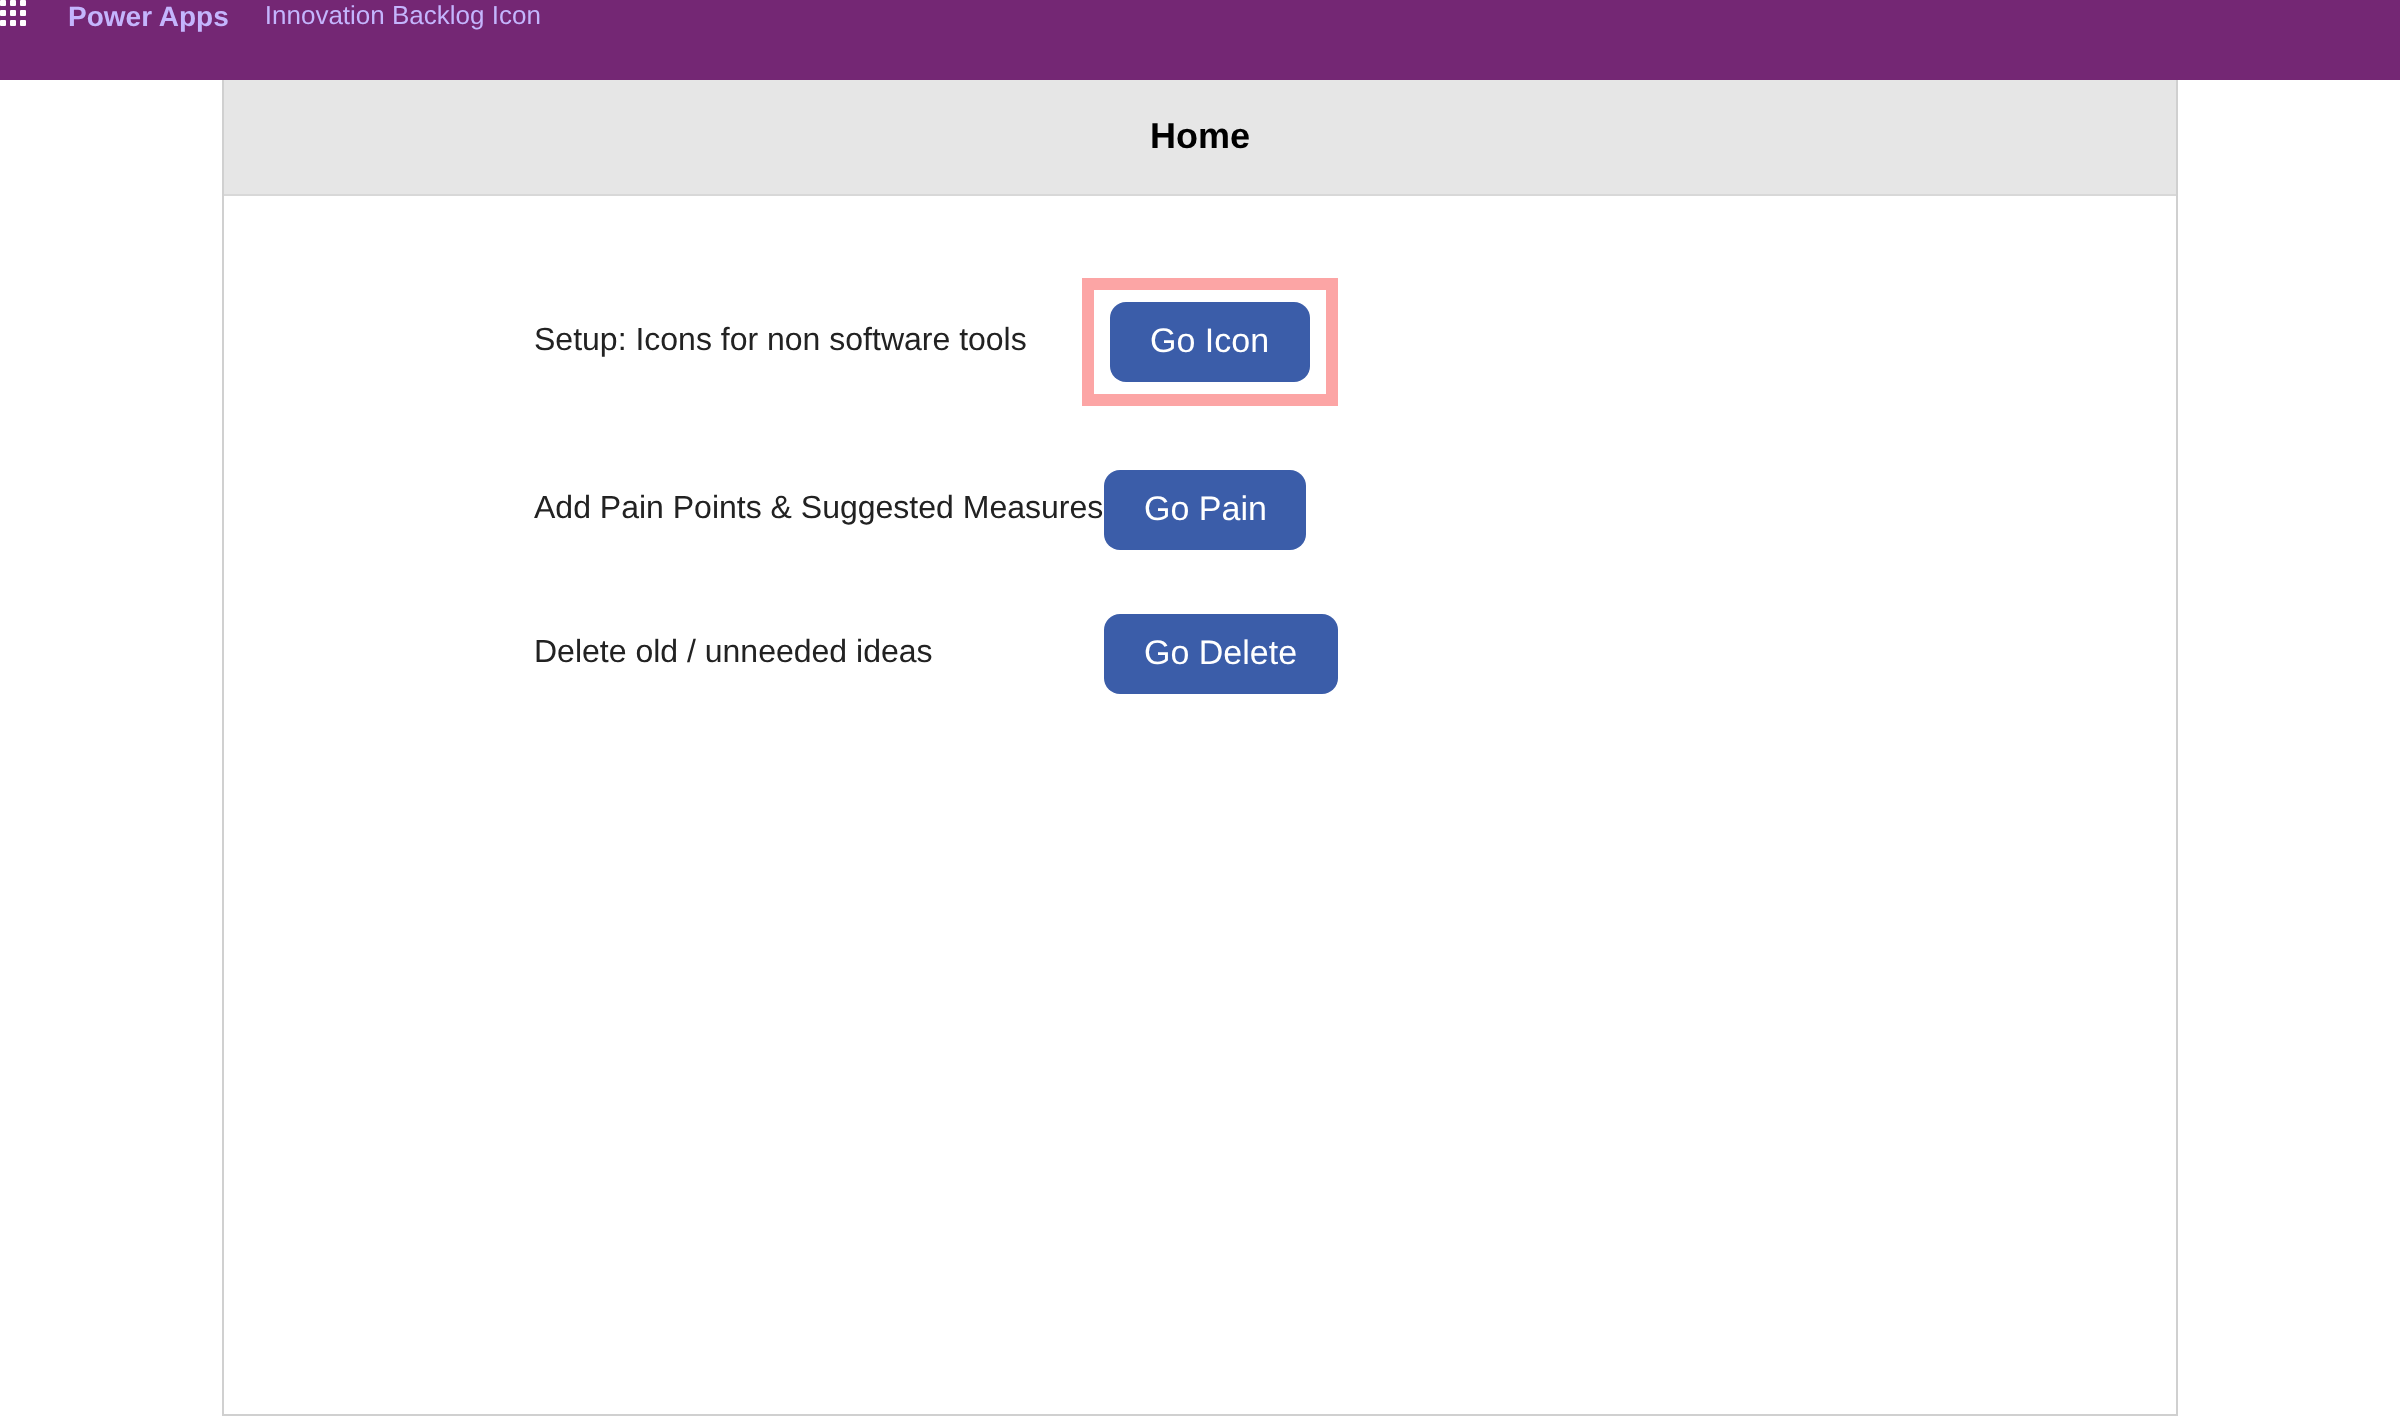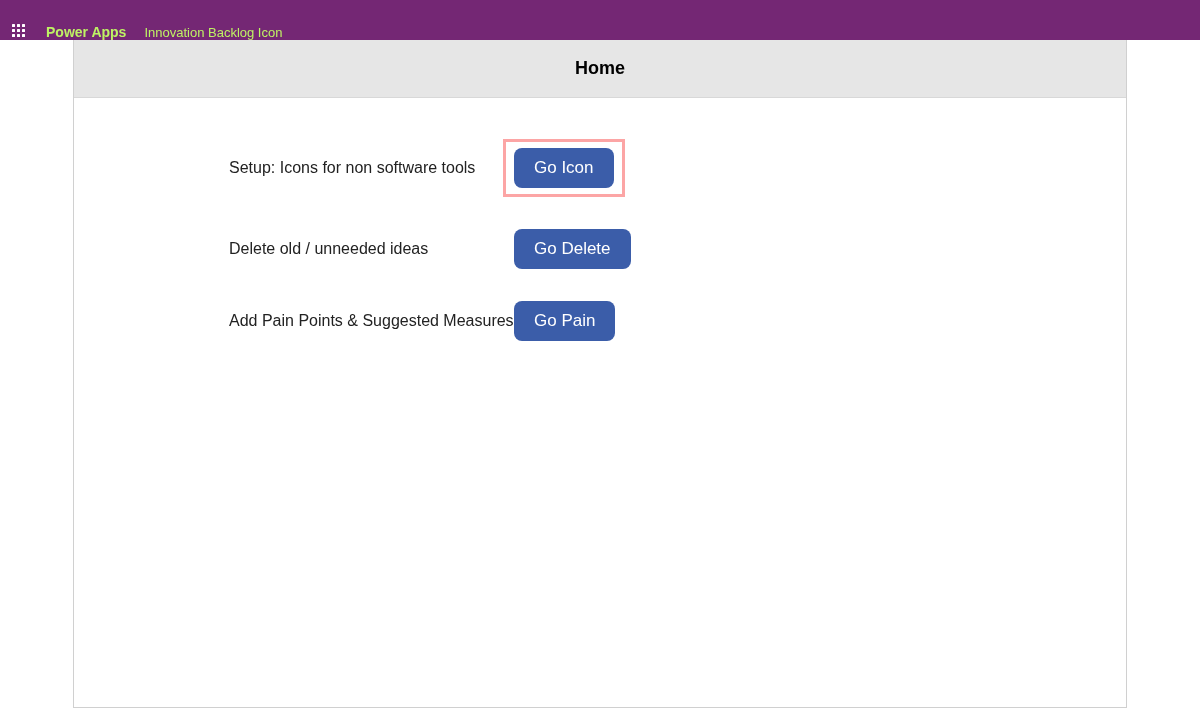--- a/index.html
+++ b/index.html
@@ -11,23 +11,23 @@
       font-family: "Segoe UI", Arial, sans-serif;
       background: #ffffff;
       width: 1200px;
       height: 709px;
       overflow: hidden;
     }
     .top-header {
       background: #742774;
       height: 40px;
       display: flex;
-      align-items: flex-end;
-      padding: 0 12px;
-      color: #bef264;
+      align-items: flex-start;
+      padding: 0 0;
+      color: #c4b5fd;
     }
     .waffle-icon {
       width: 16px;
       height: 16px;
       display: grid;
       grid-template-columns: repeat(3, 3px);
       grid-template-rows: repeat(3, 3px);
       gap: 2px;
       margin-right: 18px;
       cursor: pointer;
@@ -43,21 +43,21 @@
       font-size: 14px;
       margin-right: 18px;
     }
     .app-name {
       font-size: 13px;
       font-weight: 400;
     }
     .app-frame {
       border: 1px solid #d0d0d0;
       border-top: none;
-      width: 1054px;
+      width: 978px;
       margin: 0 auto;
       height: 668px;
       background: #ffffff;
     }
     .page-header {
       background: #e6e6e6;
       height: 58px;
       display: flex;
       align-items: center;
       justify-content: center;
@@ -86,21 +86,21 @@
       color: #ffffff;
       border: none;
       border-radius: 8px;
       padding: 10px 20px;
       font-size: 17px;
       font-weight: 500;
       cursor: pointer;
       font-family: inherit;
     }
     .highlight-box {
-      border: 3px solid #fca5a5;
+      border: 6px solid #fca5a5;
       padding: 6px 8px;
       display: inline-flex;
       align-items: flex-end;
       margin-left: -11px;
     }
     .row.first .row-label {
       margin-right: 0;
     }
   </style>
 </head>
@@ -130,23 +130,23 @@
   <div class="content">
 
     <div class="row first">
       <div class="row-label">Setup: Icons for non software tools</div>
       <div class="highlight-box">
         <button class="go-button">Go Icon</button>
       </div>
     </div>
 
     <div class="row">
-      <div class="row-label">Delete old / unneeded ideas</div>
-      <button class="go-button">Go Delete</button>
+      <div class="row-label">Add Pain Points &amp; Suggested Measures</div>
+      <button class="go-button">Go Pain</button>
     </div>
 
     <div class="row">
-      <div class="row-label">Add Pain Points &amp; Suggested Measures</div>
-      <button class="go-button">Go Pain</button>
+      <div class="row-label">Delete old / unneeded ideas</div>
+      <button class="go-button">Go Delete</button>
     </div>
 
   </div>
 </div>
 
 </body></html>

